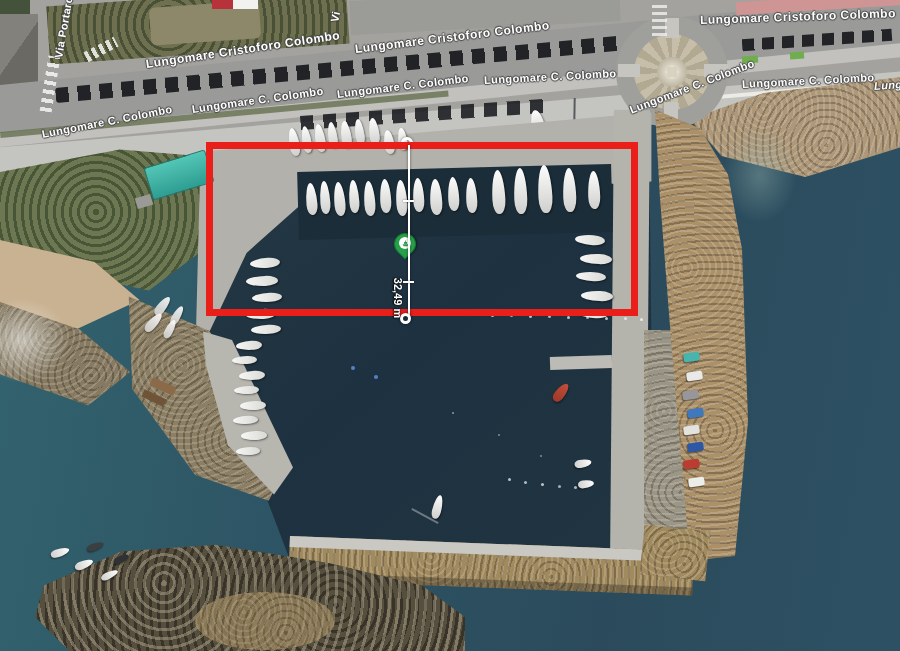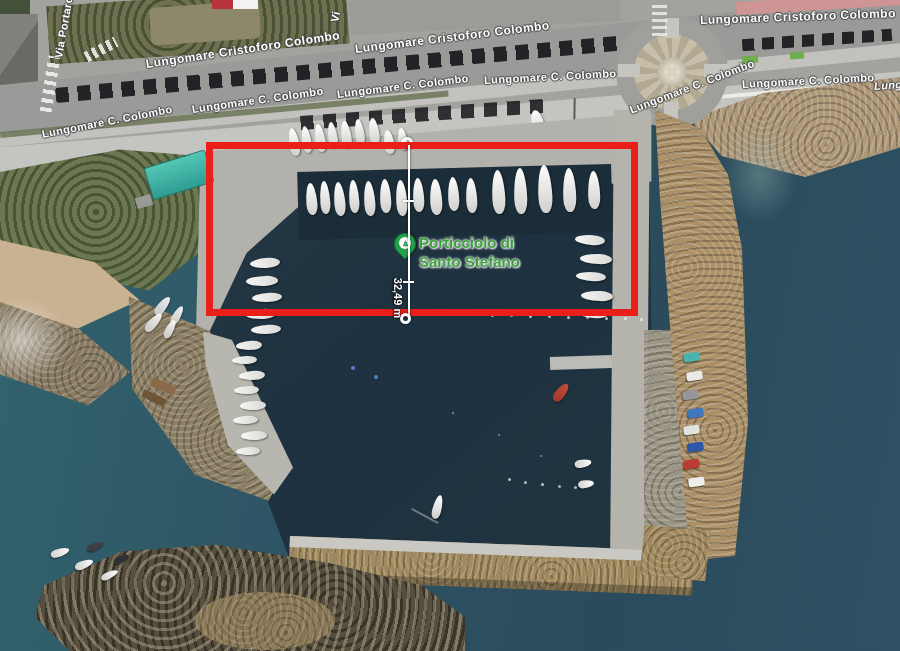--- a/index.html
+++ b/index.html
@@ -190,18 +190,14 @@
   <div style="left:366px;top:292px;width:64px;text-align:center;transform:rotate(90deg);color:#fff;font-size:11px;font-weight:700;text-shadow:0 0 2px #000,0 1px 2px #000;z-index:50">32,49 m</div>
 
   <div style="left:394px;top:233px;width:22px;height:22px;background:#27a04a;border:1px solid #147a33;border-radius:50% 50% 50% 0;transform:rotate(-45deg);box-shadow:1px 1px 2px rgba(0,0,0,.4);z-index:46"></div>
   <div style="left:399px;top:237px;width:12px;height:12px;border-radius:50%;background:#fff;z-index:47;display:flex;align-items:center;justify-content:center">
     <svg width="9" height="9" viewBox="0 0 24 24" style="position:static">
         <path d="M4 14h16l-3 5H7z" fill="#27a04a"></path>
         <rect x="8" y="8" width="8" height="5" fill="#27a04a"></rect>
         <rect x="11" y="4" width="2" height="4" fill="#27a04a"></rect>
       </svg>
   </div>
-  <div style="left:419px;top:233px;color:#3f9f3f;font-size:15px;font-weight:700;line-height:19px;white-space:nowrap;text-shadow:0 0 2px #fff,0 0 3px #fff,1px 1px 2px rgba(255,255,255,.9);z-index:48">
-    <div style="position:static">Porticciolo di</div>
-    <div style="position:static">Santo Stefano</div>
-  </div>
 
 </div>
 
 </body></html>

